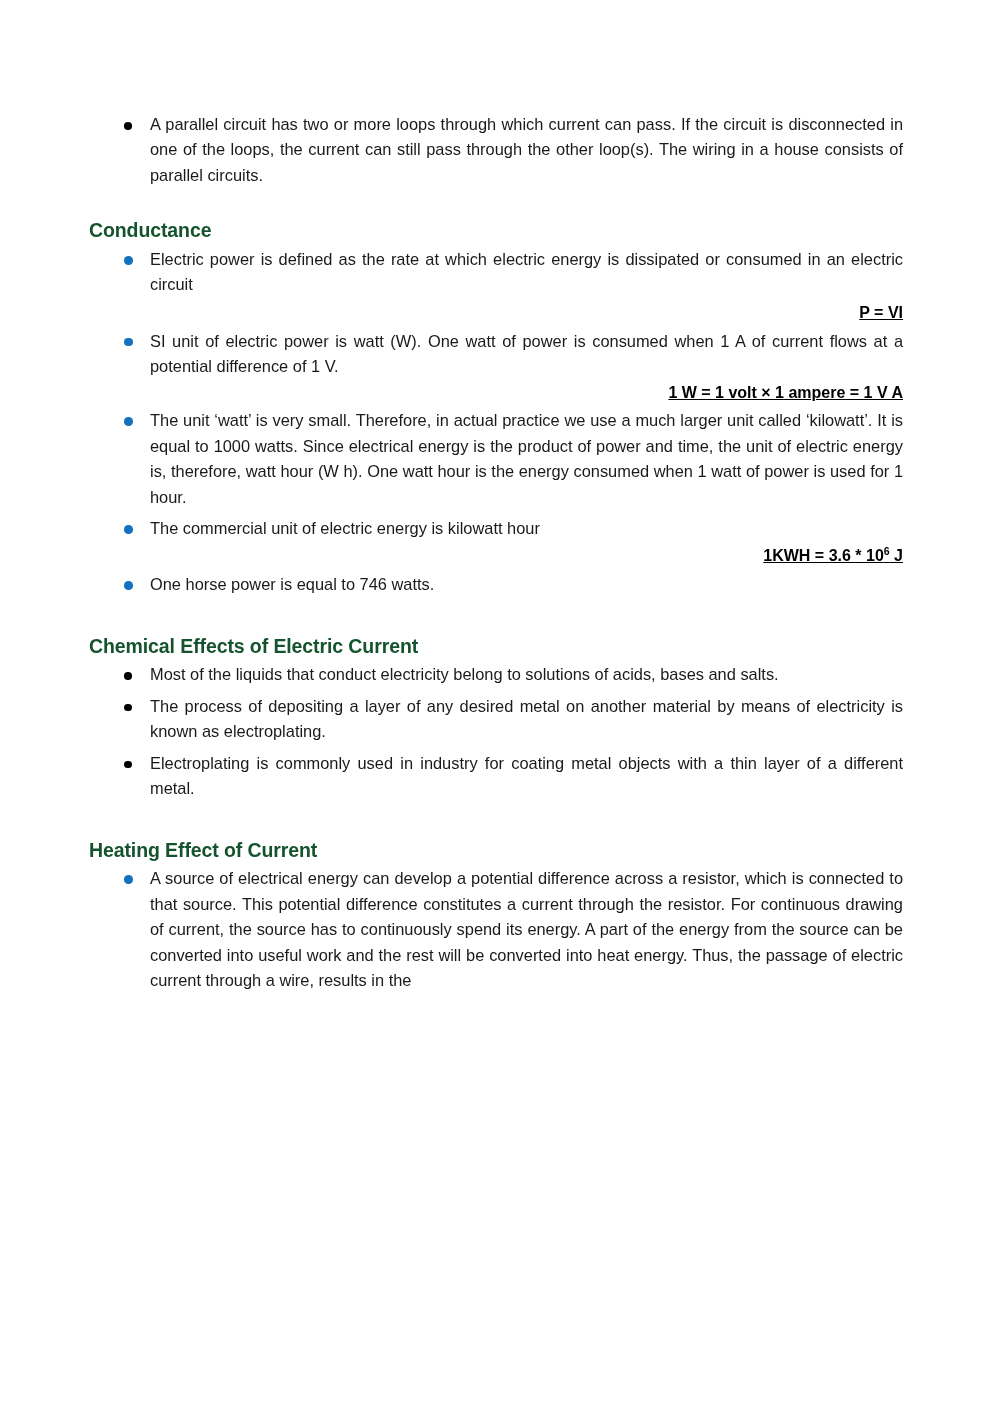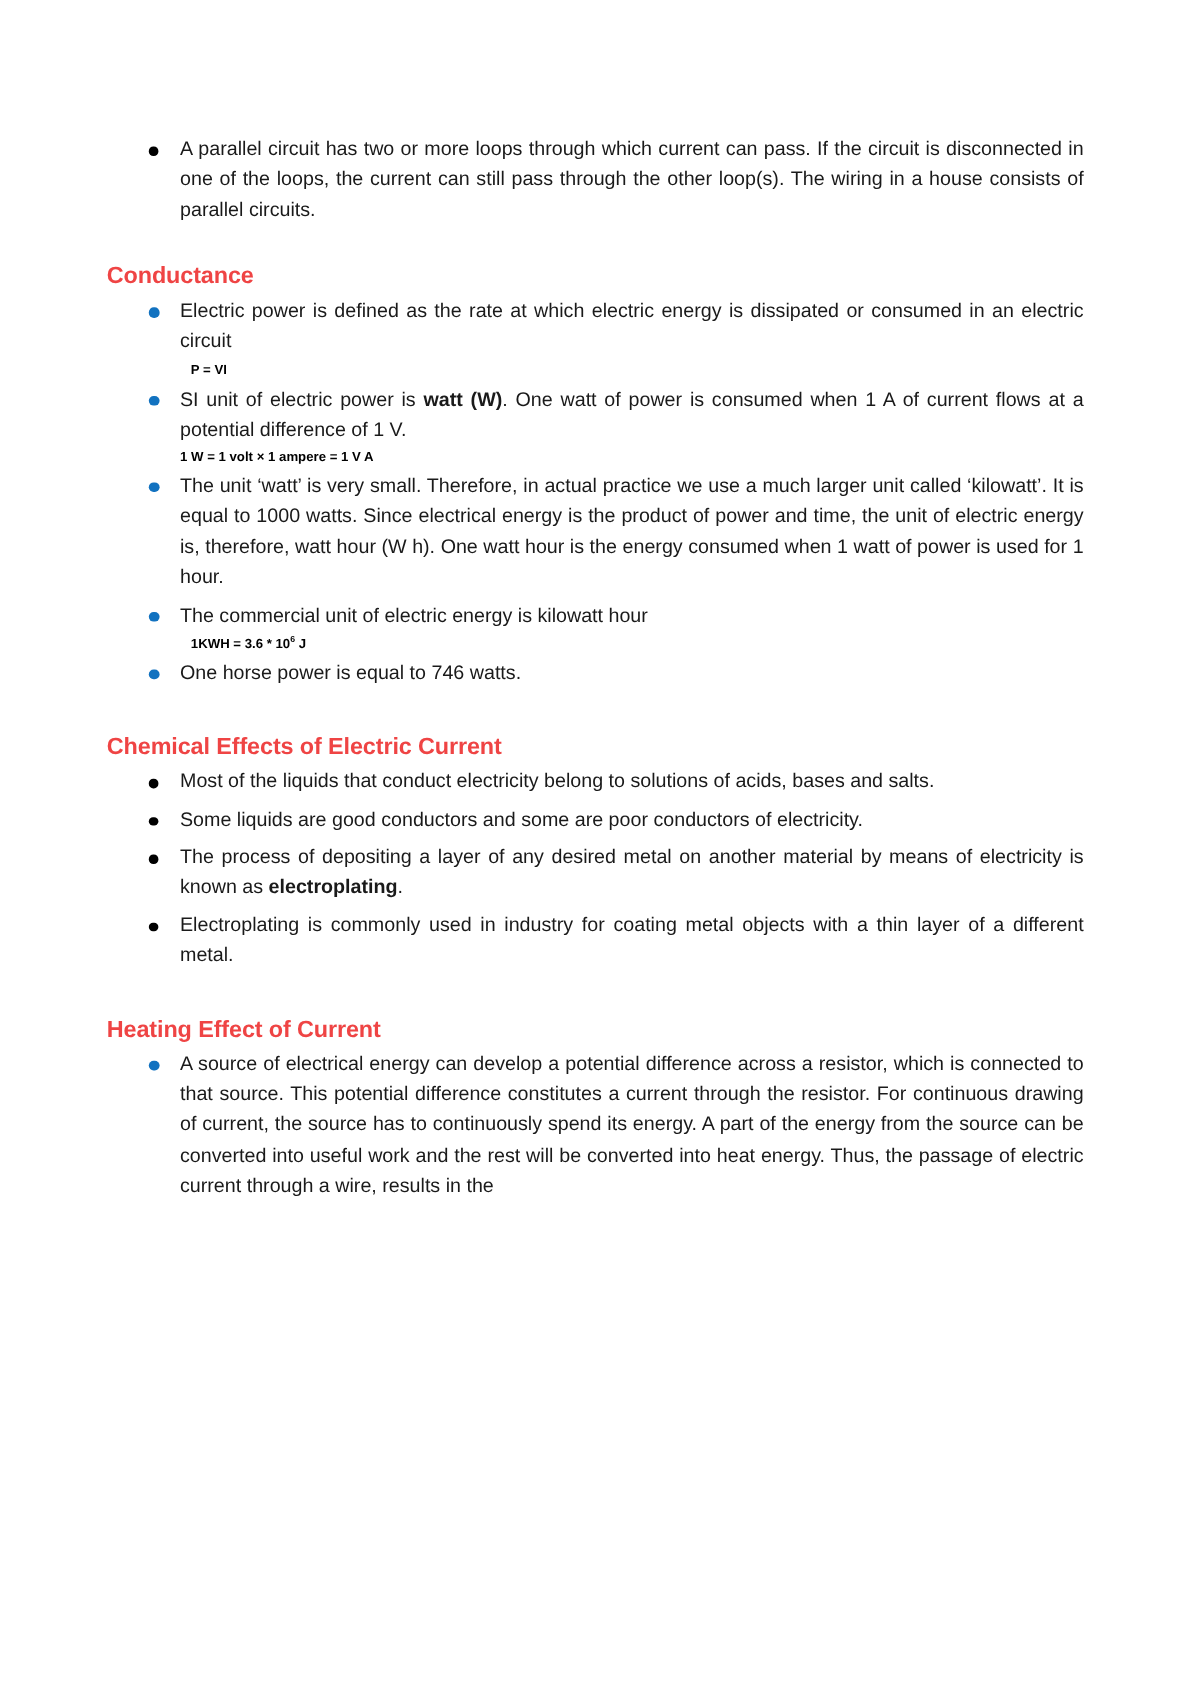--- a/index.html
+++ b/index.html
@@ -21,21 +21,21 @@
     background: #ffffff;
     box-sizing: border-box;
     padding: 112px 90px 0 89px;
   }
   .content {
     width: 814px;
   }
 
   
   .heading {
-    color: #ef4444;
+    color: #14532d;
     font-size: 19.5px;
     font-weight: bold;
     line-height: 1.22;
     margin: 0 0 4px 0;
     letter-spacing: -0.1px;
   }
   .sec-gap-lg { margin-top: 31px; }
   .sec-gap-xl { margin-top: 37px; }
 
   
@@ -68,30 +68,31 @@
   }
   ul.bl.blue > li::before {
     background: #1272C0;
     width: 8.5px;
     height: 8.5px;
     top: 9px;
   }
 
   .formula {
     font-weight: bold;
-    font-size: 11px;
+    font-size: 16px;
     line-height: 1.55;
     margin: 3px 0 3px 0;
     padding-left: 70px;
-    text-align: left;
+    text-align: right;
     color: #000000;
+    text-decoration: underline;
   }
   .formula.tight { margin-top: 1px; padding-left: 61px; }
 
-  .inline-b { font-weight: bold; }
+  .inline-b { font-weight: normal; }
   sup { font-size: 0.66em; vertical-align: super; line-height: 0; }
 
   .nojust { text-align: left; }
 </style>
 </head>
 <body>
 
 <div class="page">
   <div class="content">
 
@@ -119,21 +120,20 @@
     </ul>
     <div class="formula"><span>1KWH = 3.6 * 10</span><sup>6</sup><span> J</span></div>
 
     <ul class="bl blue">
       <li>One horse power is equal to 746 watts.</li>
     </ul>
 
     <h2 class="heading sec-gap-xl">Chemical Effects of Electric Current</h2>
     <ul class="bl">
       <li class="nojust">Most of the liquids that conduct electricity belong to solutions of acids, bases and salts.</li>
-      <li class="nojust">Some liquids are good conductors and some are poor conductors of electricity.</li>
       <li>
         <span>The process of depositing a layer of any desired metal on another material by means of electricity is known as </span><span class="inline-b">electroplating</span><span>.</span>
       </li>
       <li>Electroplating is commonly used in industry for coating metal objects with a thin layer of a different metal.</li>
     </ul>
 
     <h2 class="heading sec-gap-xl">Heating Effect of Current</h2>
     <ul class="bl blue">
       <li>A source of electrical energy can develop a potential difference across a resistor, which is connected to that source. This potential difference constitutes a current through the resistor. For continuous drawing of current, the source has to continuously spend its energy. A part of the energy from the source can be converted into useful work and the rest will be converted into heat energy. Thus, the passage of electric current through a wire, results in the</li>
     </ul>

